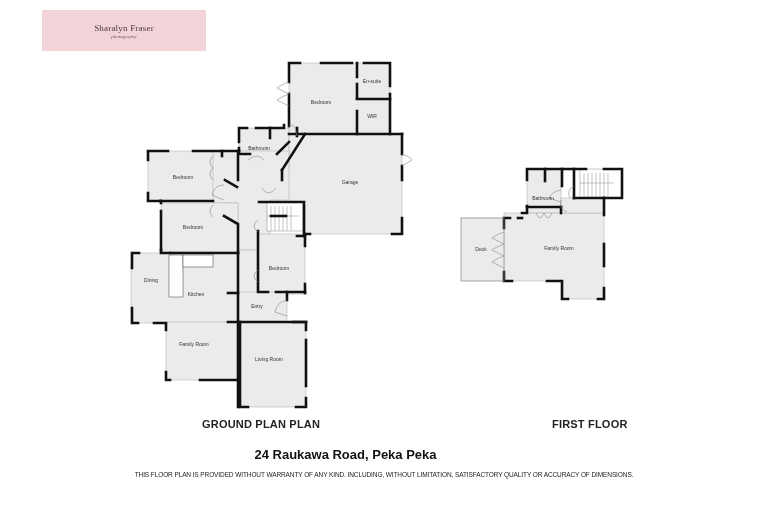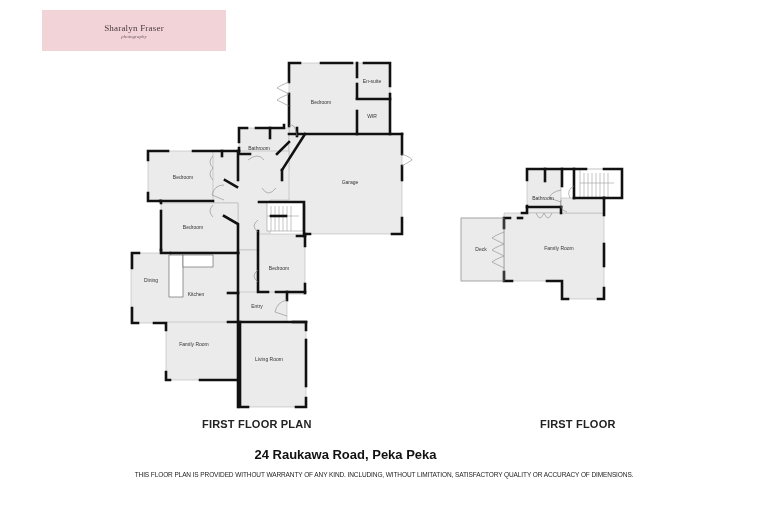--- a/index.html
+++ b/index.html
@@ -1,18 +1,18 @@
 <!DOCTYPE html>
 <html><head>
   <meta charset="utf-8">
   <style>
     html, body { margin: 0; padding: 0; background: #ffffff; }
     body { width: 768px; height: 512px; position: relative; overflow: hidden; font-family: "Liberation Sans", sans-serif; }
     .logo {
-      position: absolute; left: 42px; top: 10px; width: 184px; height: 41px;
+      position: absolute; left: 42px; top: 10px; width: 164px; height: 41px;
       background: #f2d3d8; display: flex; flex-direction: column; align-items: center; justify-content: center;
     }
     .logo-name { font-family: "Liberation Serif", serif; font-size: 9px; color: #4a3a3c; letter-spacing: 0.2px; }
     .logo-sub { font-family: "Liberation Serif", serif; font-style: italic; font-size: 5px; color: #6a5a5c; margin-top: 1px; }
     svg.plan { position: absolute; left: 0; top: 0; }
     .room-label { font-family: "Liberation Sans", sans-serif; font-size: 5px; fill: #333; text-anchor: middle; dominant-baseline: middle; }
     .floor-title { position: absolute; top: 418px; font-size: 11px; font-weight: bold; color: #222; letter-spacing: 0.2px; }
     .address { position: absolute; top: 447px; left: 0; width: 691px; text-align: center; font-size: 13px; font-weight: bold; color: #111; }
     .disclaimer { position: absolute; top: 471px; left: 0; width: 768px; text-align: center; font-size: 6.5px; color: #222; letter-spacing: -0.1px; }
   </style>
@@ -193,16 +193,16 @@
       <text x="196" y="295" class="room-label">Kitchen</text>
       <text x="257" y="307" class="room-label">Entry</text>
       <text x="194" y="345" class="room-label">Family Room</text>
       <text x="269" y="360" class="room-label">Living Room</text>
       <text x="543" y="199" class="room-label">Bathroom</text>
       <text x="559" y="249" class="room-label">Family Room</text>
       <text x="481" y="250" class="room-label">Deck</text>
     </g>
 </svg>
 
-<div class="floor-title" style="left:202px;">FIRST FLOOR PLAN</div>
-<div class="floor-title" style="left:496px;padding-left:44px;">FIRST FLOOR</div>
+<div class="floor-title" style="left:202px;">GROUND PLAN PLAN</div>
+<div class="floor-title" style="left:508px;padding-left:44px;">FIRST FLOOR</div>
 <div class="address">24 Raukawa Road, Peka Peka</div>
 <div class="disclaimer">THIS FLOOR PLAN IS PROVIDED WITHOUT WARRANTY OF ANY KIND. INCLUDING, WITHOUT LIMITATION,  SATISFACTORY QUALITY OR ACCURACY OF DIMENSIONS.</div>
 
 </body></html>

